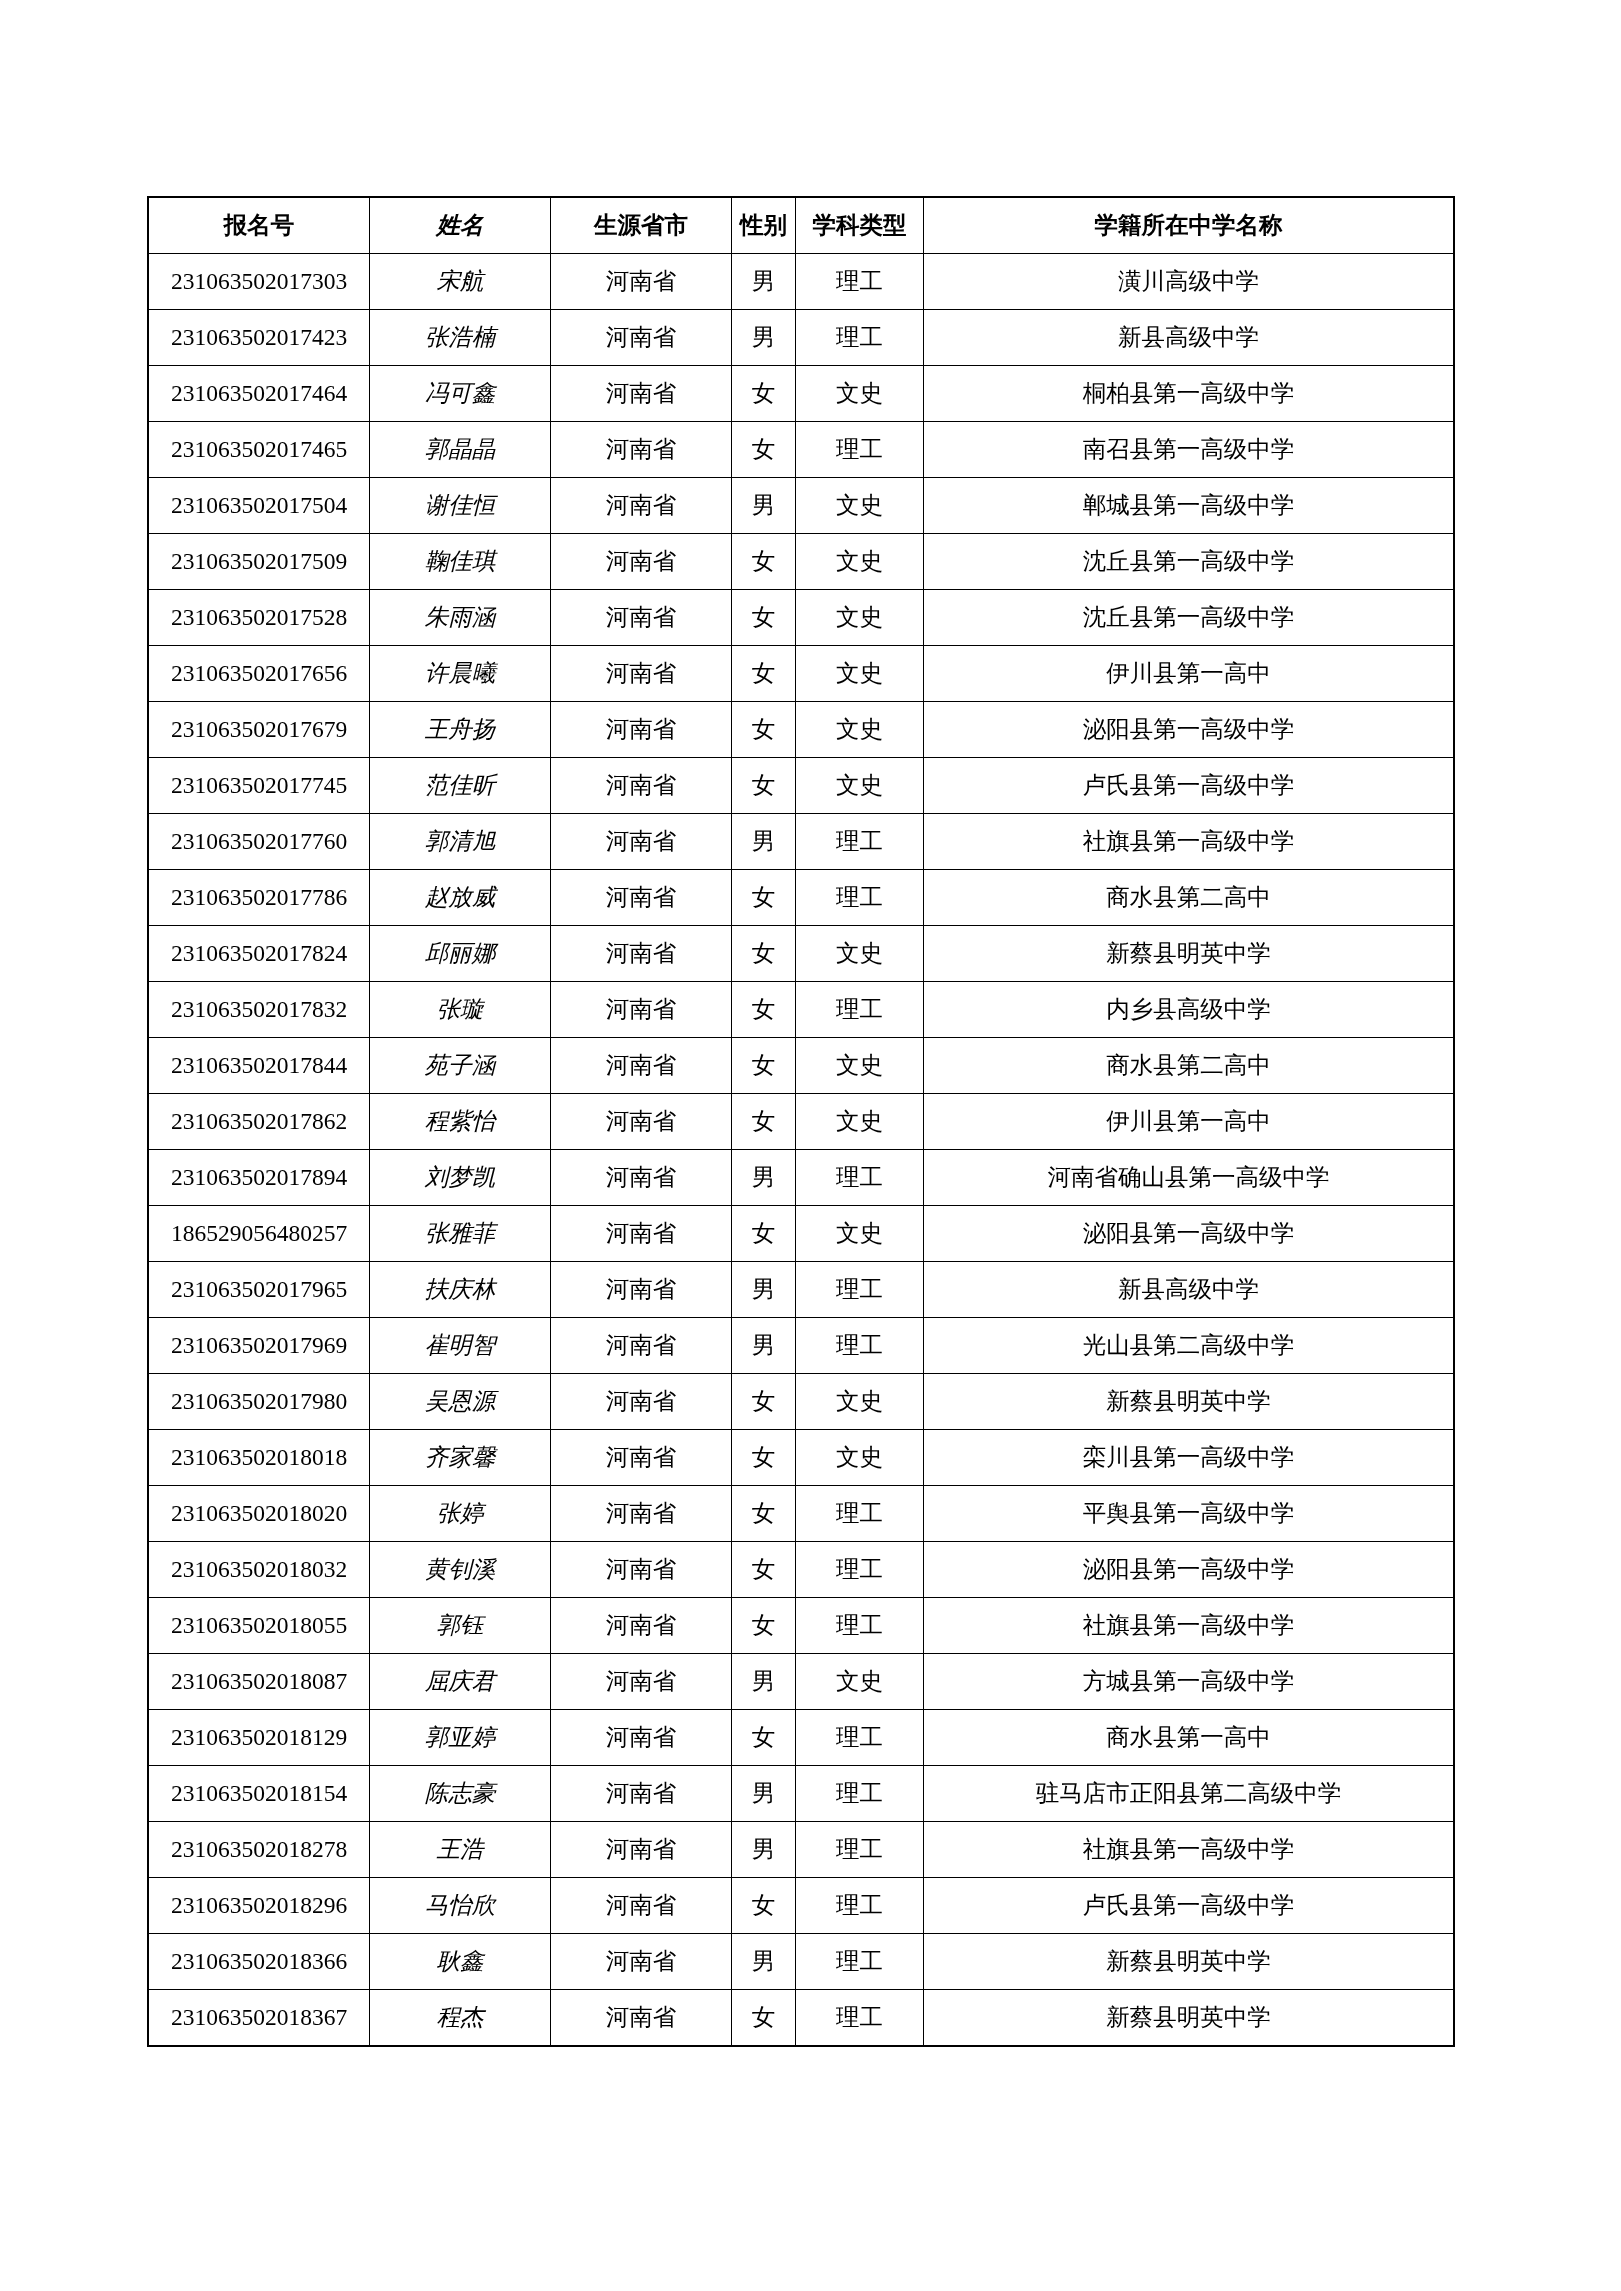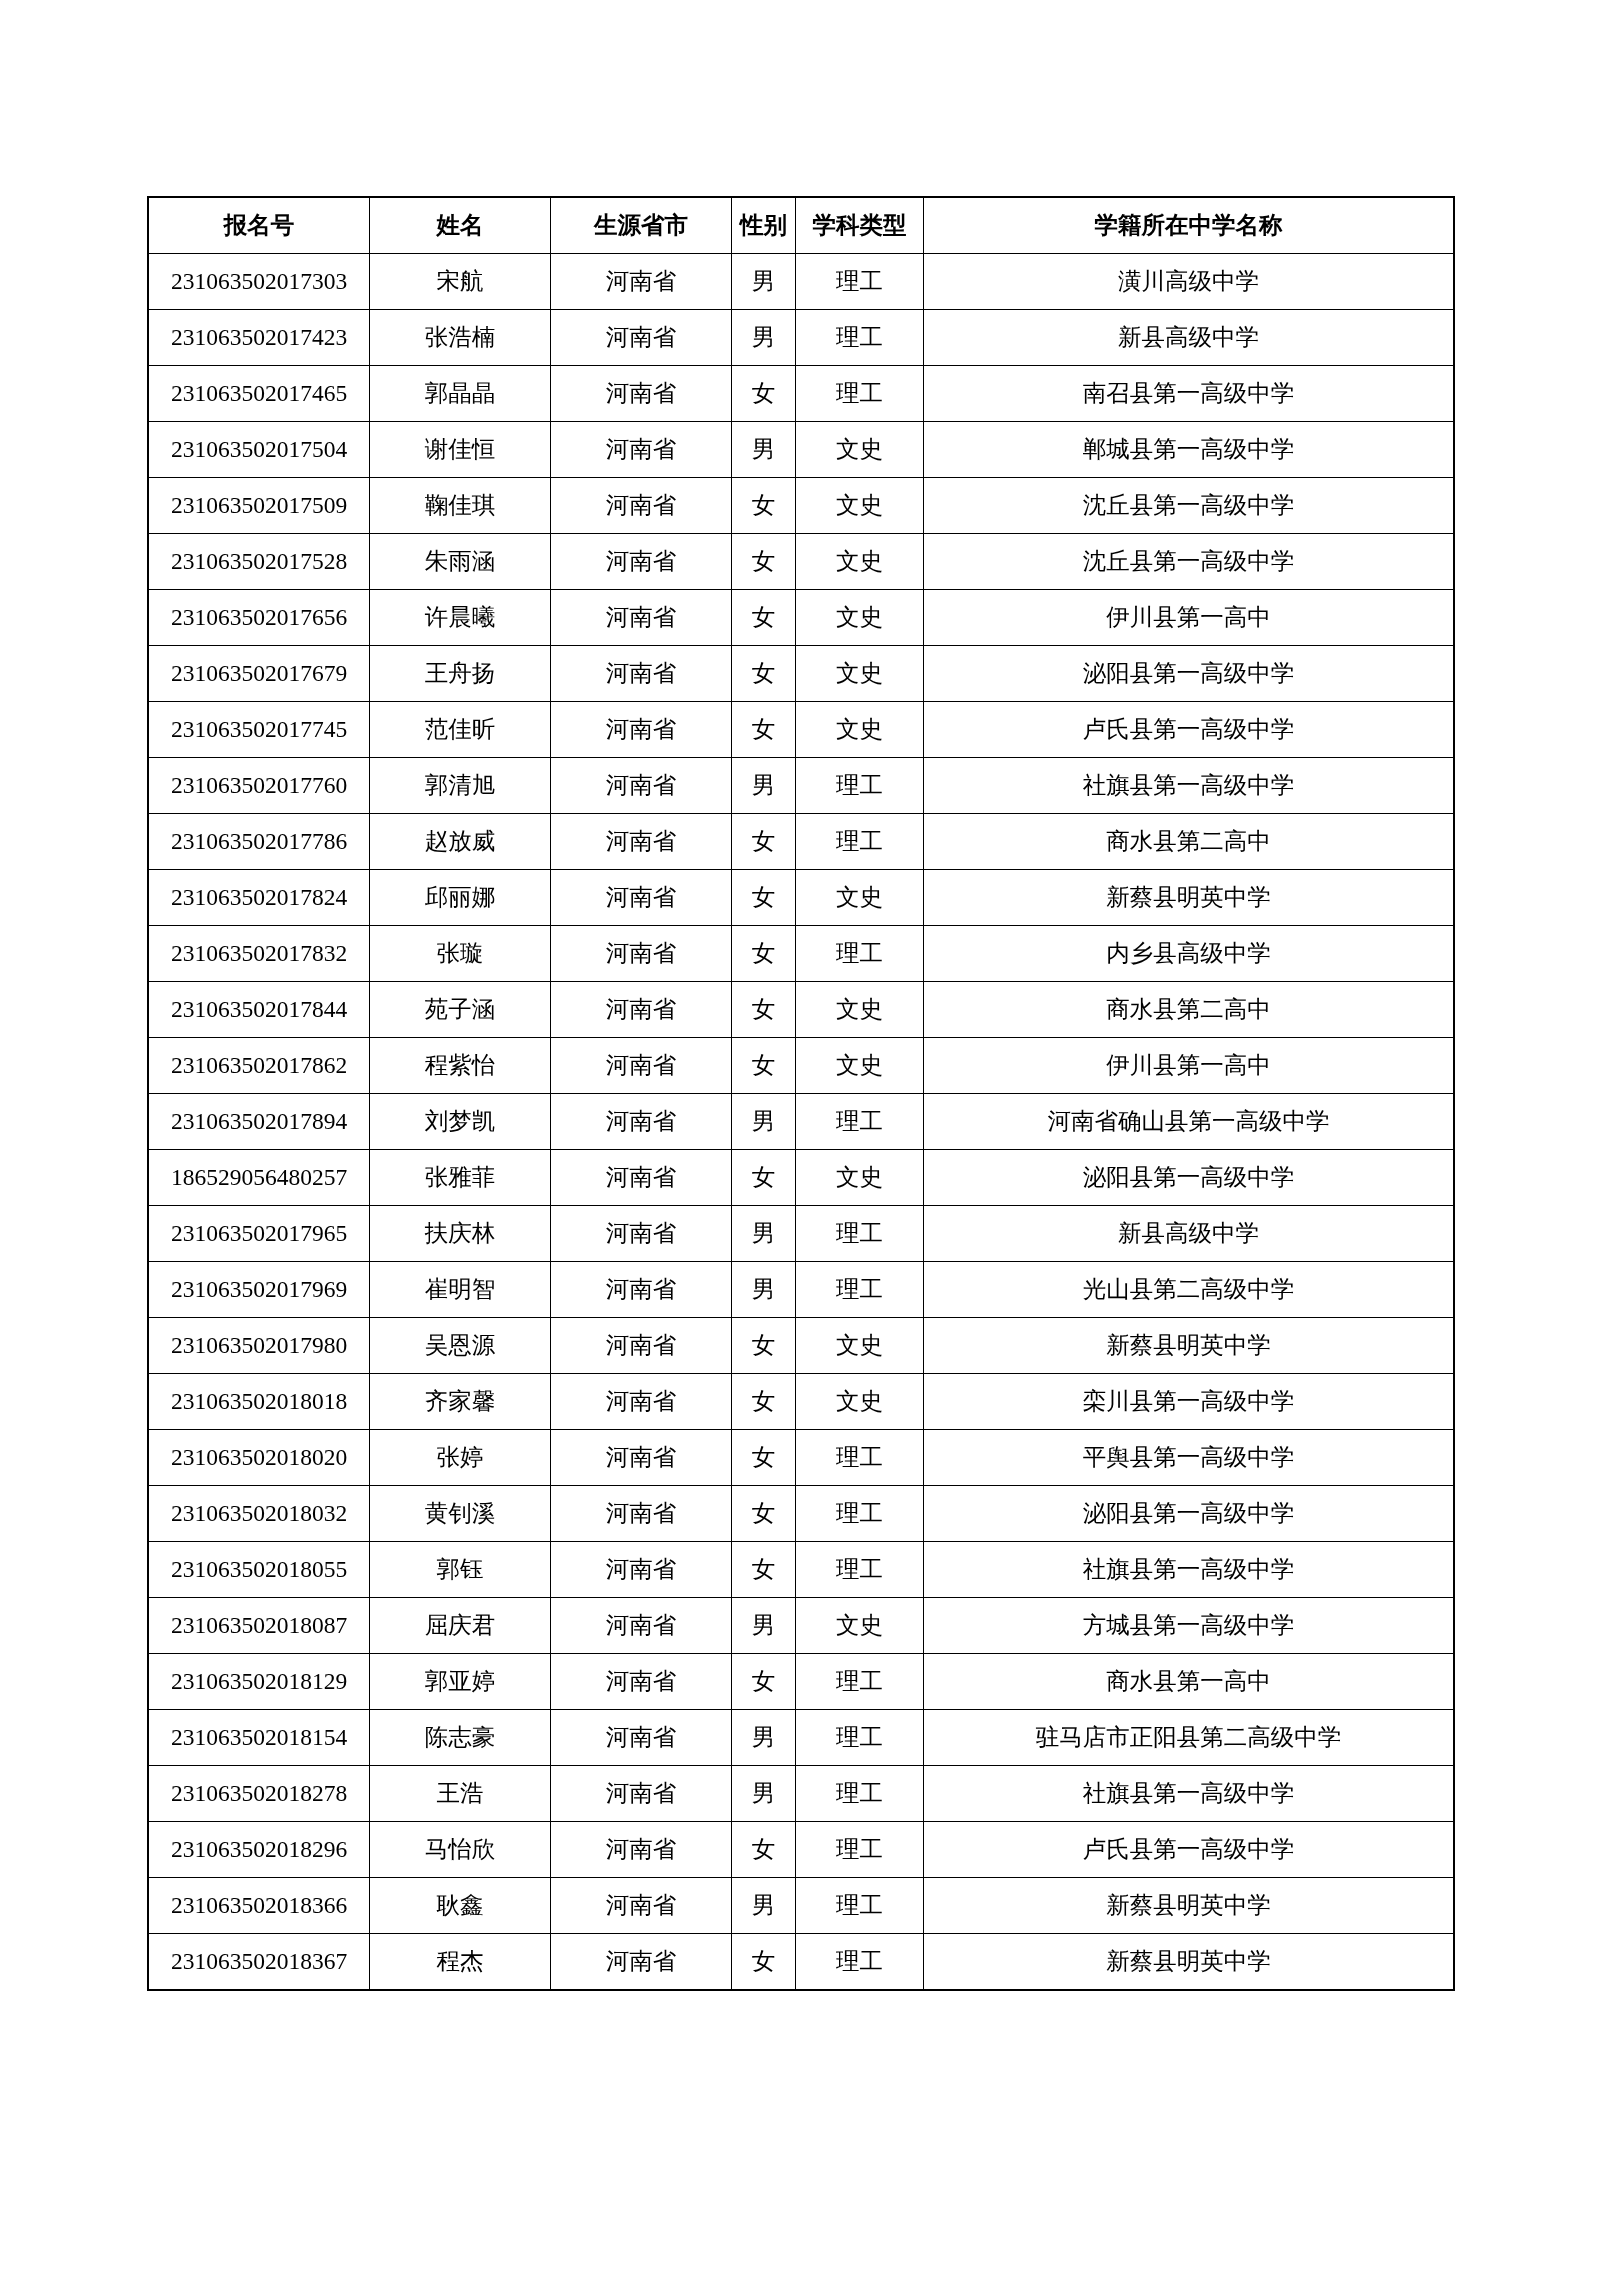--- a/index.html
+++ b/index.html
@@ -34,21 +34,21 @@
     text-align: center;
     padding: 0;
     overflow: hidden;
     white-space: nowrap;
   }
   table.roster th {
     font-weight: bold;
   }
   
   .c0 { width: 220px; }
-  .c1 { width: 180px; }
+  .c1 { width: 180px; font-style: italic; }
   .c2 { width: 180px; }
   .c3 { width: 63px; }
   .c4 { width: 127px; }
   .c5 { width: 529px; margin-top: 21px; }
   
   td.c0 {
     text-align: left;
     padding-left: 2px;
   }
   th.c0 {
@@ -82,20 +82,28 @@
         </tr>
         <tr>
           <td class="c0">231063502017423</td>
           <td class="c1">张浩楠</td>
           <td class="c2">河南省</td>
           <td class="c3">男</td>
           <td class="c4">理工</td>
           <td class="c5">新县高级中学</td>
         </tr>
         <tr>
+          <td class="c0">231063502017464</td>
+          <td class="c1">冯可鑫</td>
+          <td class="c2">河南省</td>
+          <td class="c3">女</td>
+          <td class="c4">文史</td>
+          <td class="c5">桐柏县第一高级中学</td>
+        </tr>
+        <tr>
           <td class="c0">231063502017465</td>
           <td class="c1">郭晶晶</td>
           <td class="c2">河南省</td>
           <td class="c3">女</td>
           <td class="c4">理工</td>
           <td class="c5">南召县第一高级中学</td>
         </tr>
         <tr>
           <td class="c0">231063502017504</td>
           <td class="c1">谢佳恒</td>

